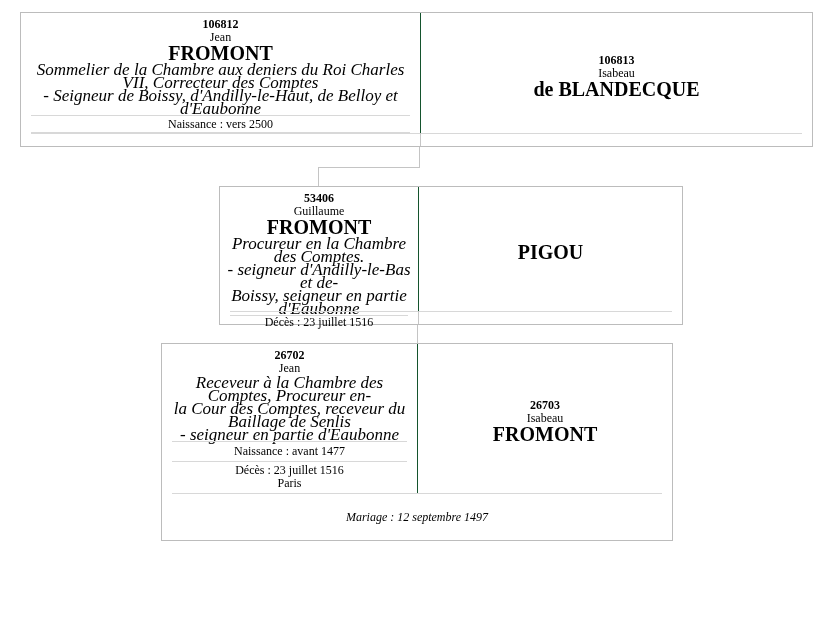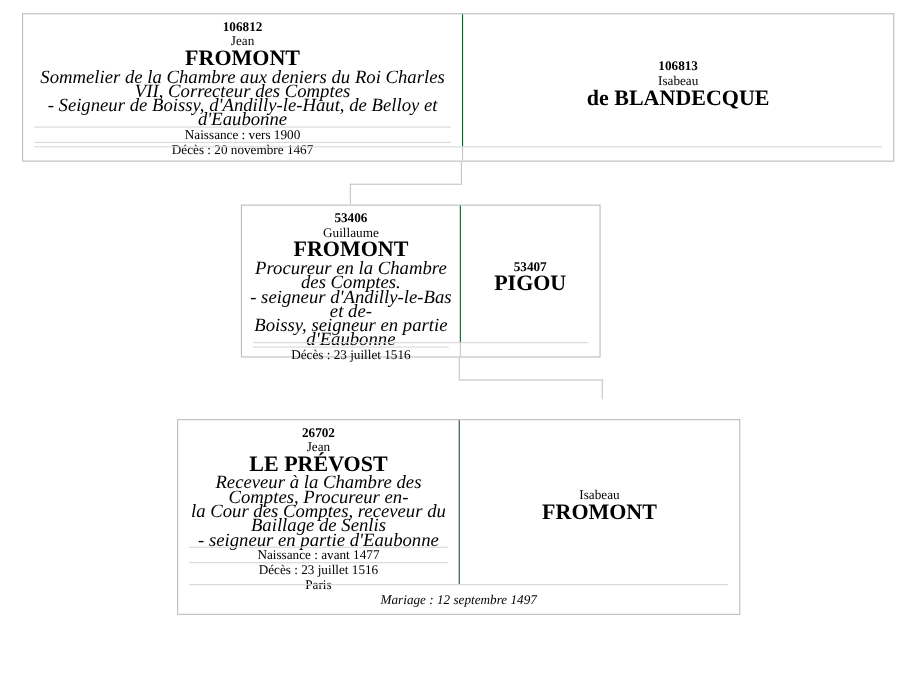--- a/index.html
+++ b/index.html
@@ -55,90 +55,88 @@
     <div class="halves" style="height:120px;">
       <div class="half husband" style="width:399px;">
         <div class="hdr">
           <div class="pid">106812</div>
           <div class="given">Jean</div>
           <div class="surname">FROMONT</div>
           <div class="occ">Sommelier de la Chambre aux deniers du Roi Charles VII, Correcteur des Comptes
 - Seigneur de Boissy,  d'Andilly-le-Haut, de Belloy et d'Eaubonne</div>
         </div>
         <div class="rule"></div>
-        <div class="evrow" style="height:20px;">Naissance : vers 1900</div>
+        <div class="evrow" style="height:20px;">Naissance : vers 2500</div>
         <div class="rule"></div>
-        <div class="evrow" style="height:25px;">Décès : 20 novembre 1467</div>
       </div>
       <div class="half wife">
         <div class="hdr">
           <div class="pid">106813</div>
           <div class="given">Isabeau</div>
           <div class="surname">de BLANDECQUE</div>
         </div>
       </div>
     </div>
     <div class="rule"></div>
     <div class="mrow"></div>
     <div class="divext" style="left:399px;top:120px;height:13px;"></div>
   </div>
 
   <div class="line" style="left:419px;top:147px;width:1px;height:20px;"></div>
   <div class="line" style="left:318px;top:167px;width:102px;height:1px;"></div>
   <div class="line" style="left:318px;top:167px;width:1px;height:19px;"></div>
 
-  <div class="gbox" style="left:219px;top:186px;width:327px;height:139px;">
+  <div class="gbox" style="left:219px;top:186px;width:464px;height:139px;">
     <div class="halves" style="height:124px;">
       <div class="half husband" style="width:198px;">
         <div class="hdr">
           <div class="pid">53406</div>
           <div class="given">Guillaume</div>
           <div class="surname">FROMONT</div>
           <div class="occ">Procureur en la Chambre des Comptes.
 - seigneur d'Andilly-le-Bas et de-
 Boissy, seigneur en partie d'Eaubonne</div>
         </div>
         <div class="rule"></div>
         <div class="evrow" style="height:32px;">Décès : 23 juillet 1516</div>
       </div>
       <div class="half wife">
         <div class="hdr">
-          <div class="pid">53407</div>
           <div class="surname">PIGOU</div>
         </div>
       </div>
     </div>
     <div class="rule"></div>
     <div class="mrow"></div>
     <div class="divext" style="left:198px;top:124px;height:13px;"></div>
   </div>
 
   <div class="line" style="left:417px;top:325px;width:1px;height:20px;"></div>
   <div class="line" style="left:417px;top:345px;width:131px;height:1px;"></div>
   <div class="line" style="left:547px;top:345px;width:1px;height:18px;"></div>
 
-  <div class="gbox" style="left:161px;top:381px;width:512px;height:178px;">
+  <div class="gbox" style="left:161px;top:343px;width:512px;height:198px;">
     <div class="halves" style="height:149px;">
       <div class="half husband" style="width:255px;">
         <div class="hdr">
           <div class="pid">26702</div>
           <div class="given">Jean</div>
-          <div class="surname">LE PRÉVOST</div>
           <div class="occ">Receveur à la Chambre des Comptes, Procureur en-
 la Cour des Comptes, receveur du Baillage de Senlis
 - seigneur en partie d'Eaubonne</div>
         </div>
         <div class="rule"></div>
         <div class="evrow" style="height:21px;">Naissance : avant 1477</div>
         <div class="rule"></div>
         <div class="evrow" style="height:35px;">Décès : 23 juillet 1516
 Paris</div>
       </div>
       <div class="half wife">
         <div class="hdr">
+          <div class="pid">26703</div>
           <div class="given">Isabeau</div>
           <div class="surname">FROMONT</div>
         </div>
       </div>
     </div>
     <div class="rule"></div>
     <div class="mrow">Mariage : 12 septembre 1497</div>
   </div>
 
 </div>

